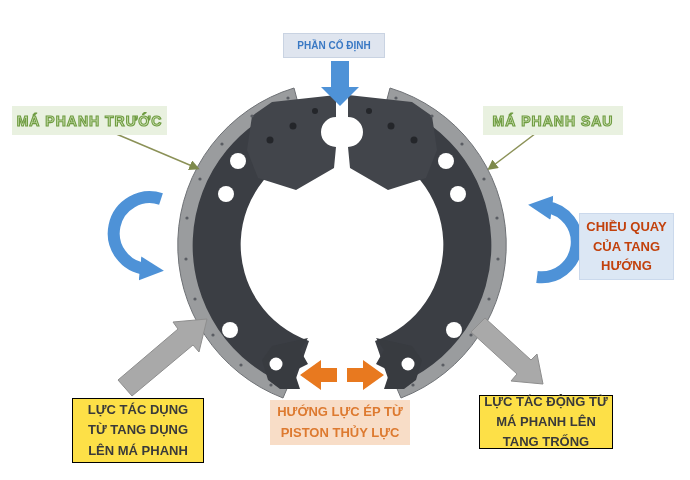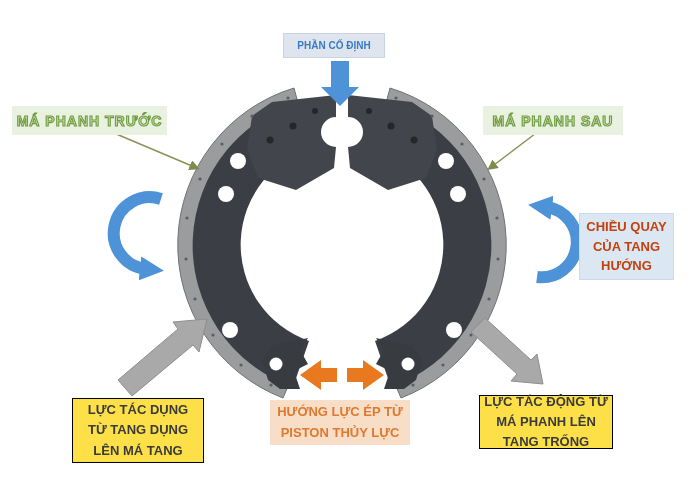--- a/index.html
+++ b/index.html
@@ -130,21 +130,21 @@
 
   <div class="box" id="box-rotation">
     <span>CHIỀU QUAY</span>
     <span>CỦA TANG</span>
     <span>HƯỚNG</span>
   </div>
 
   <div class="box gray-label" id="box-gray-left">
     <span>LỰC TÁC DỤNG</span>
     <span>TỪ TANG DỤNG</span>
-    <span>LÊN MÁ TANG</span>
+    <span>LÊN MÁ PHANH</span>
   </div>
 
   <div class="box" id="box-peach">
     <span>HƯỚNG LỰC ÉP TỪ</span>
     <span>PISTON THỦY LỰC</span>
   </div>
 
   <div class="box gray-label" id="box-gray-right">
     <span>LỰC TÁC ĐỘNG TỪ</span>
     <span>MÁ PHANH LÊN</span>

